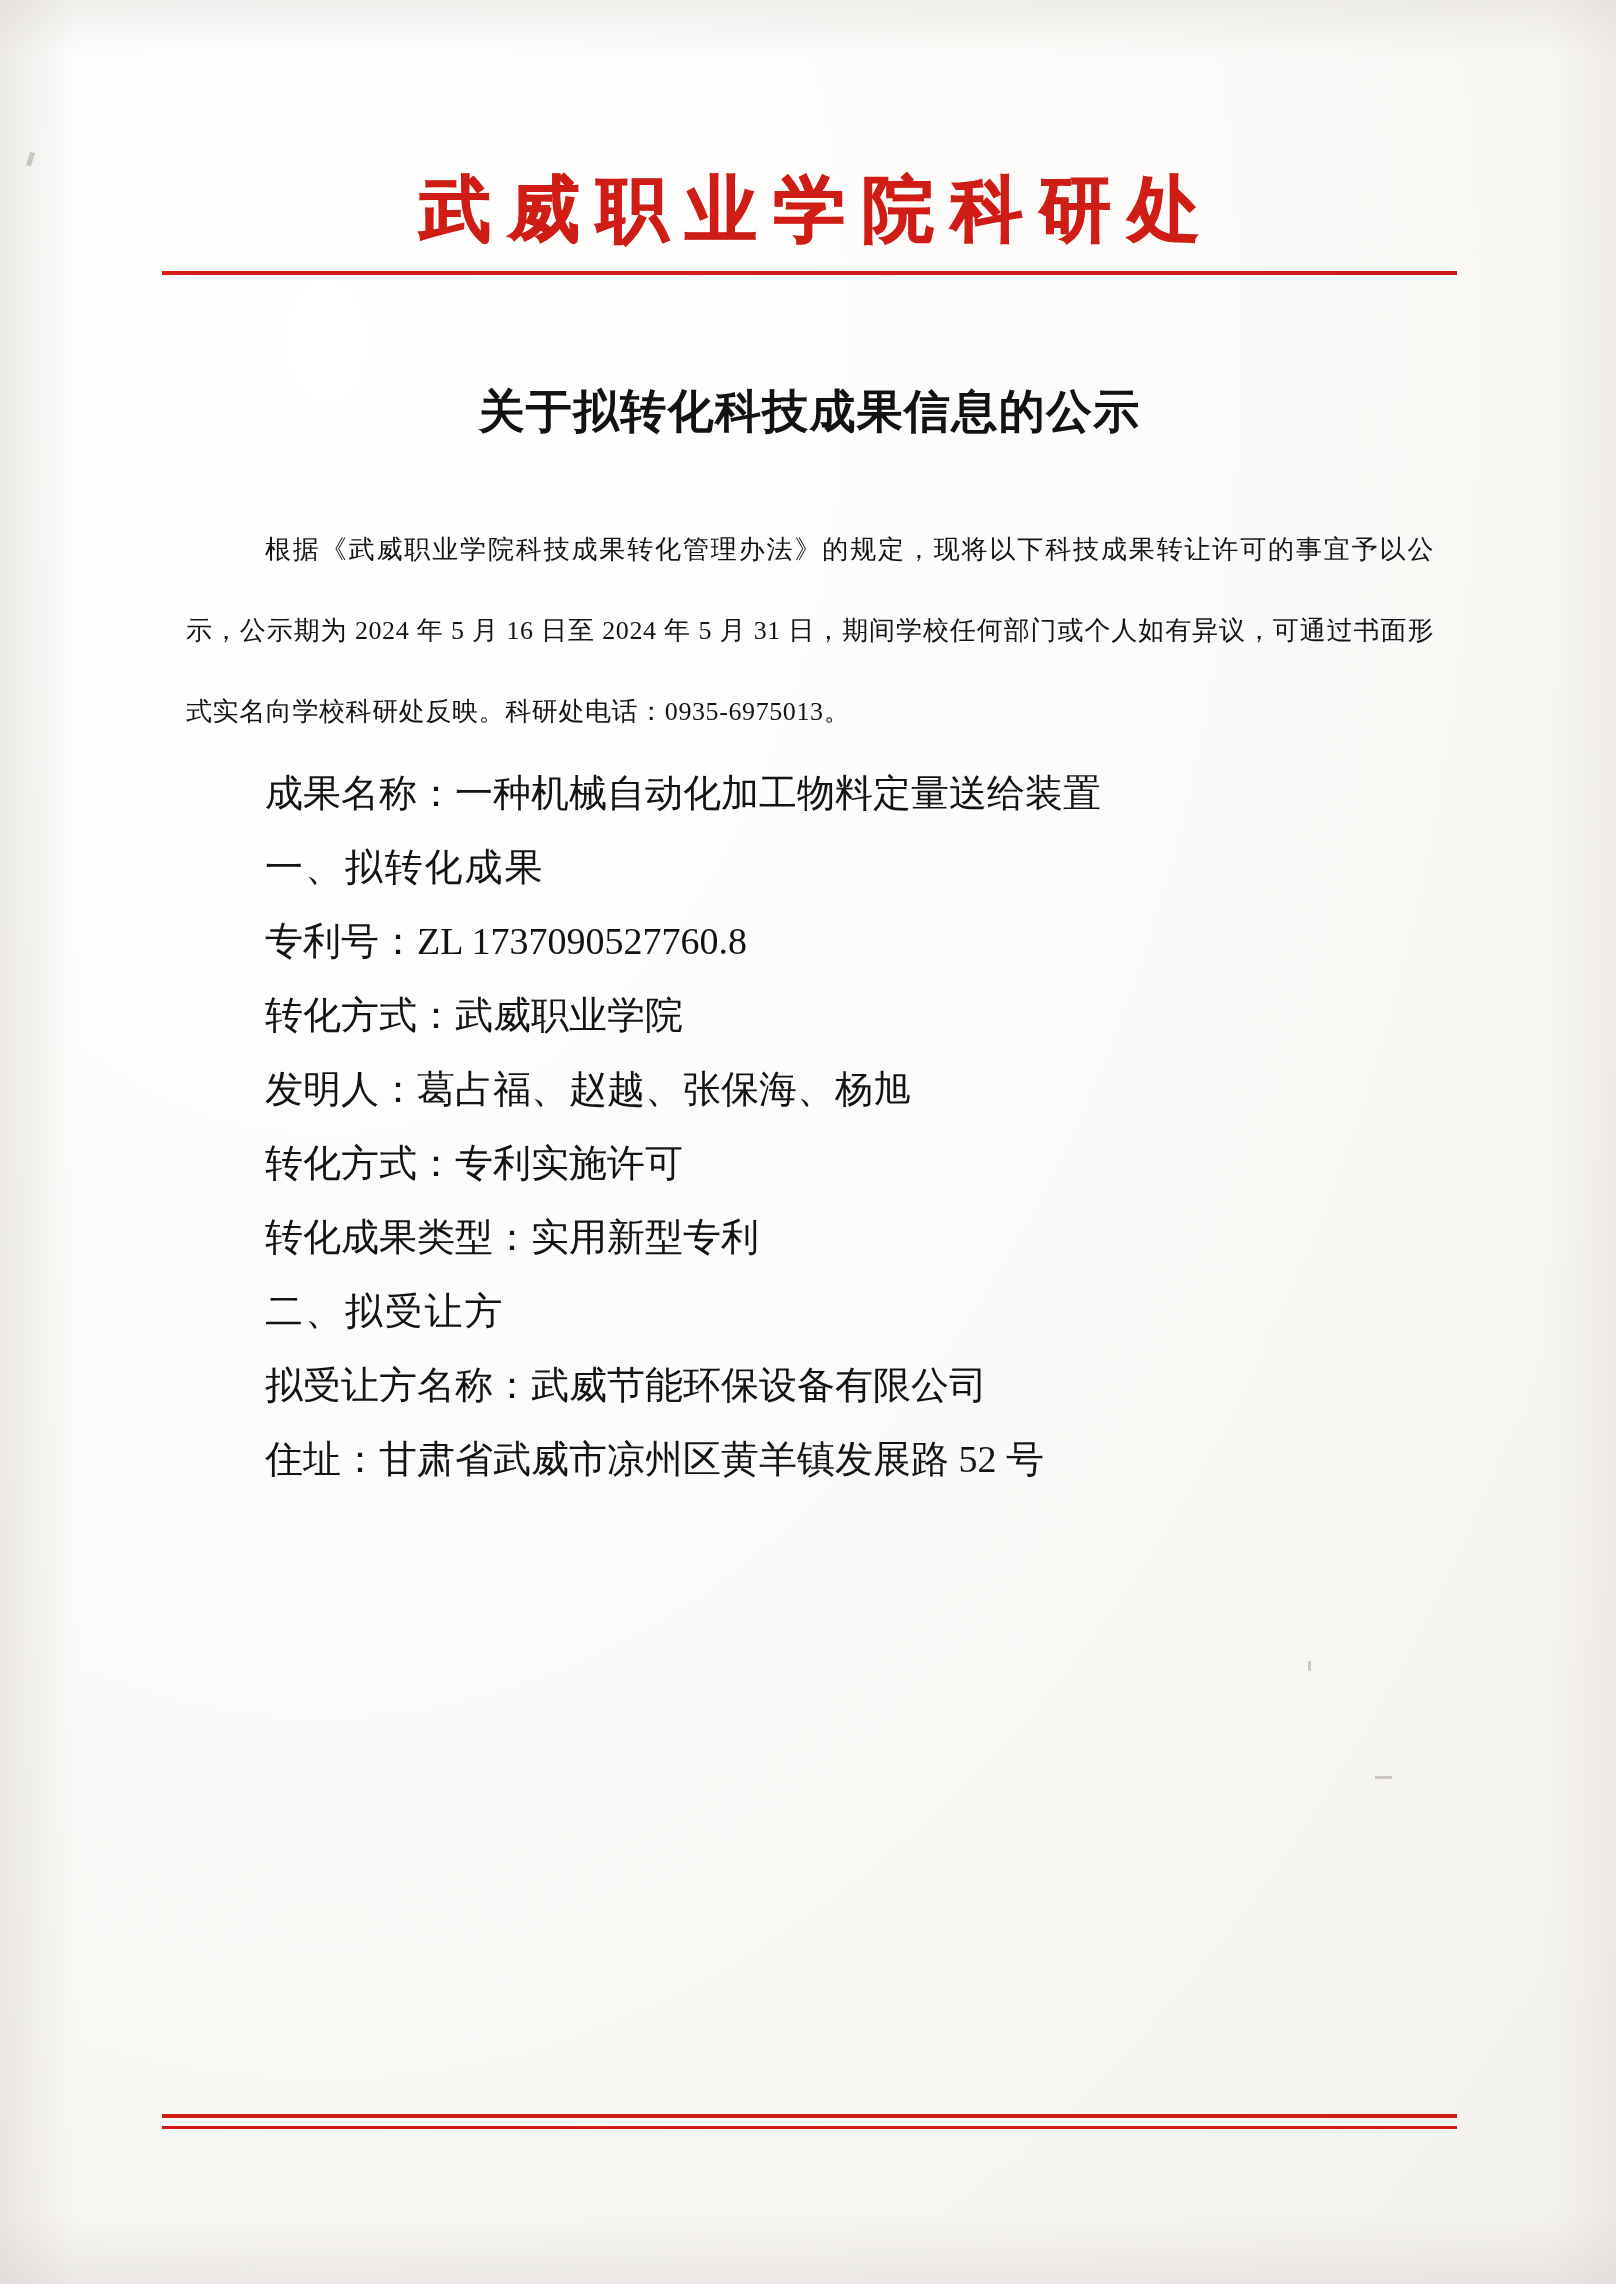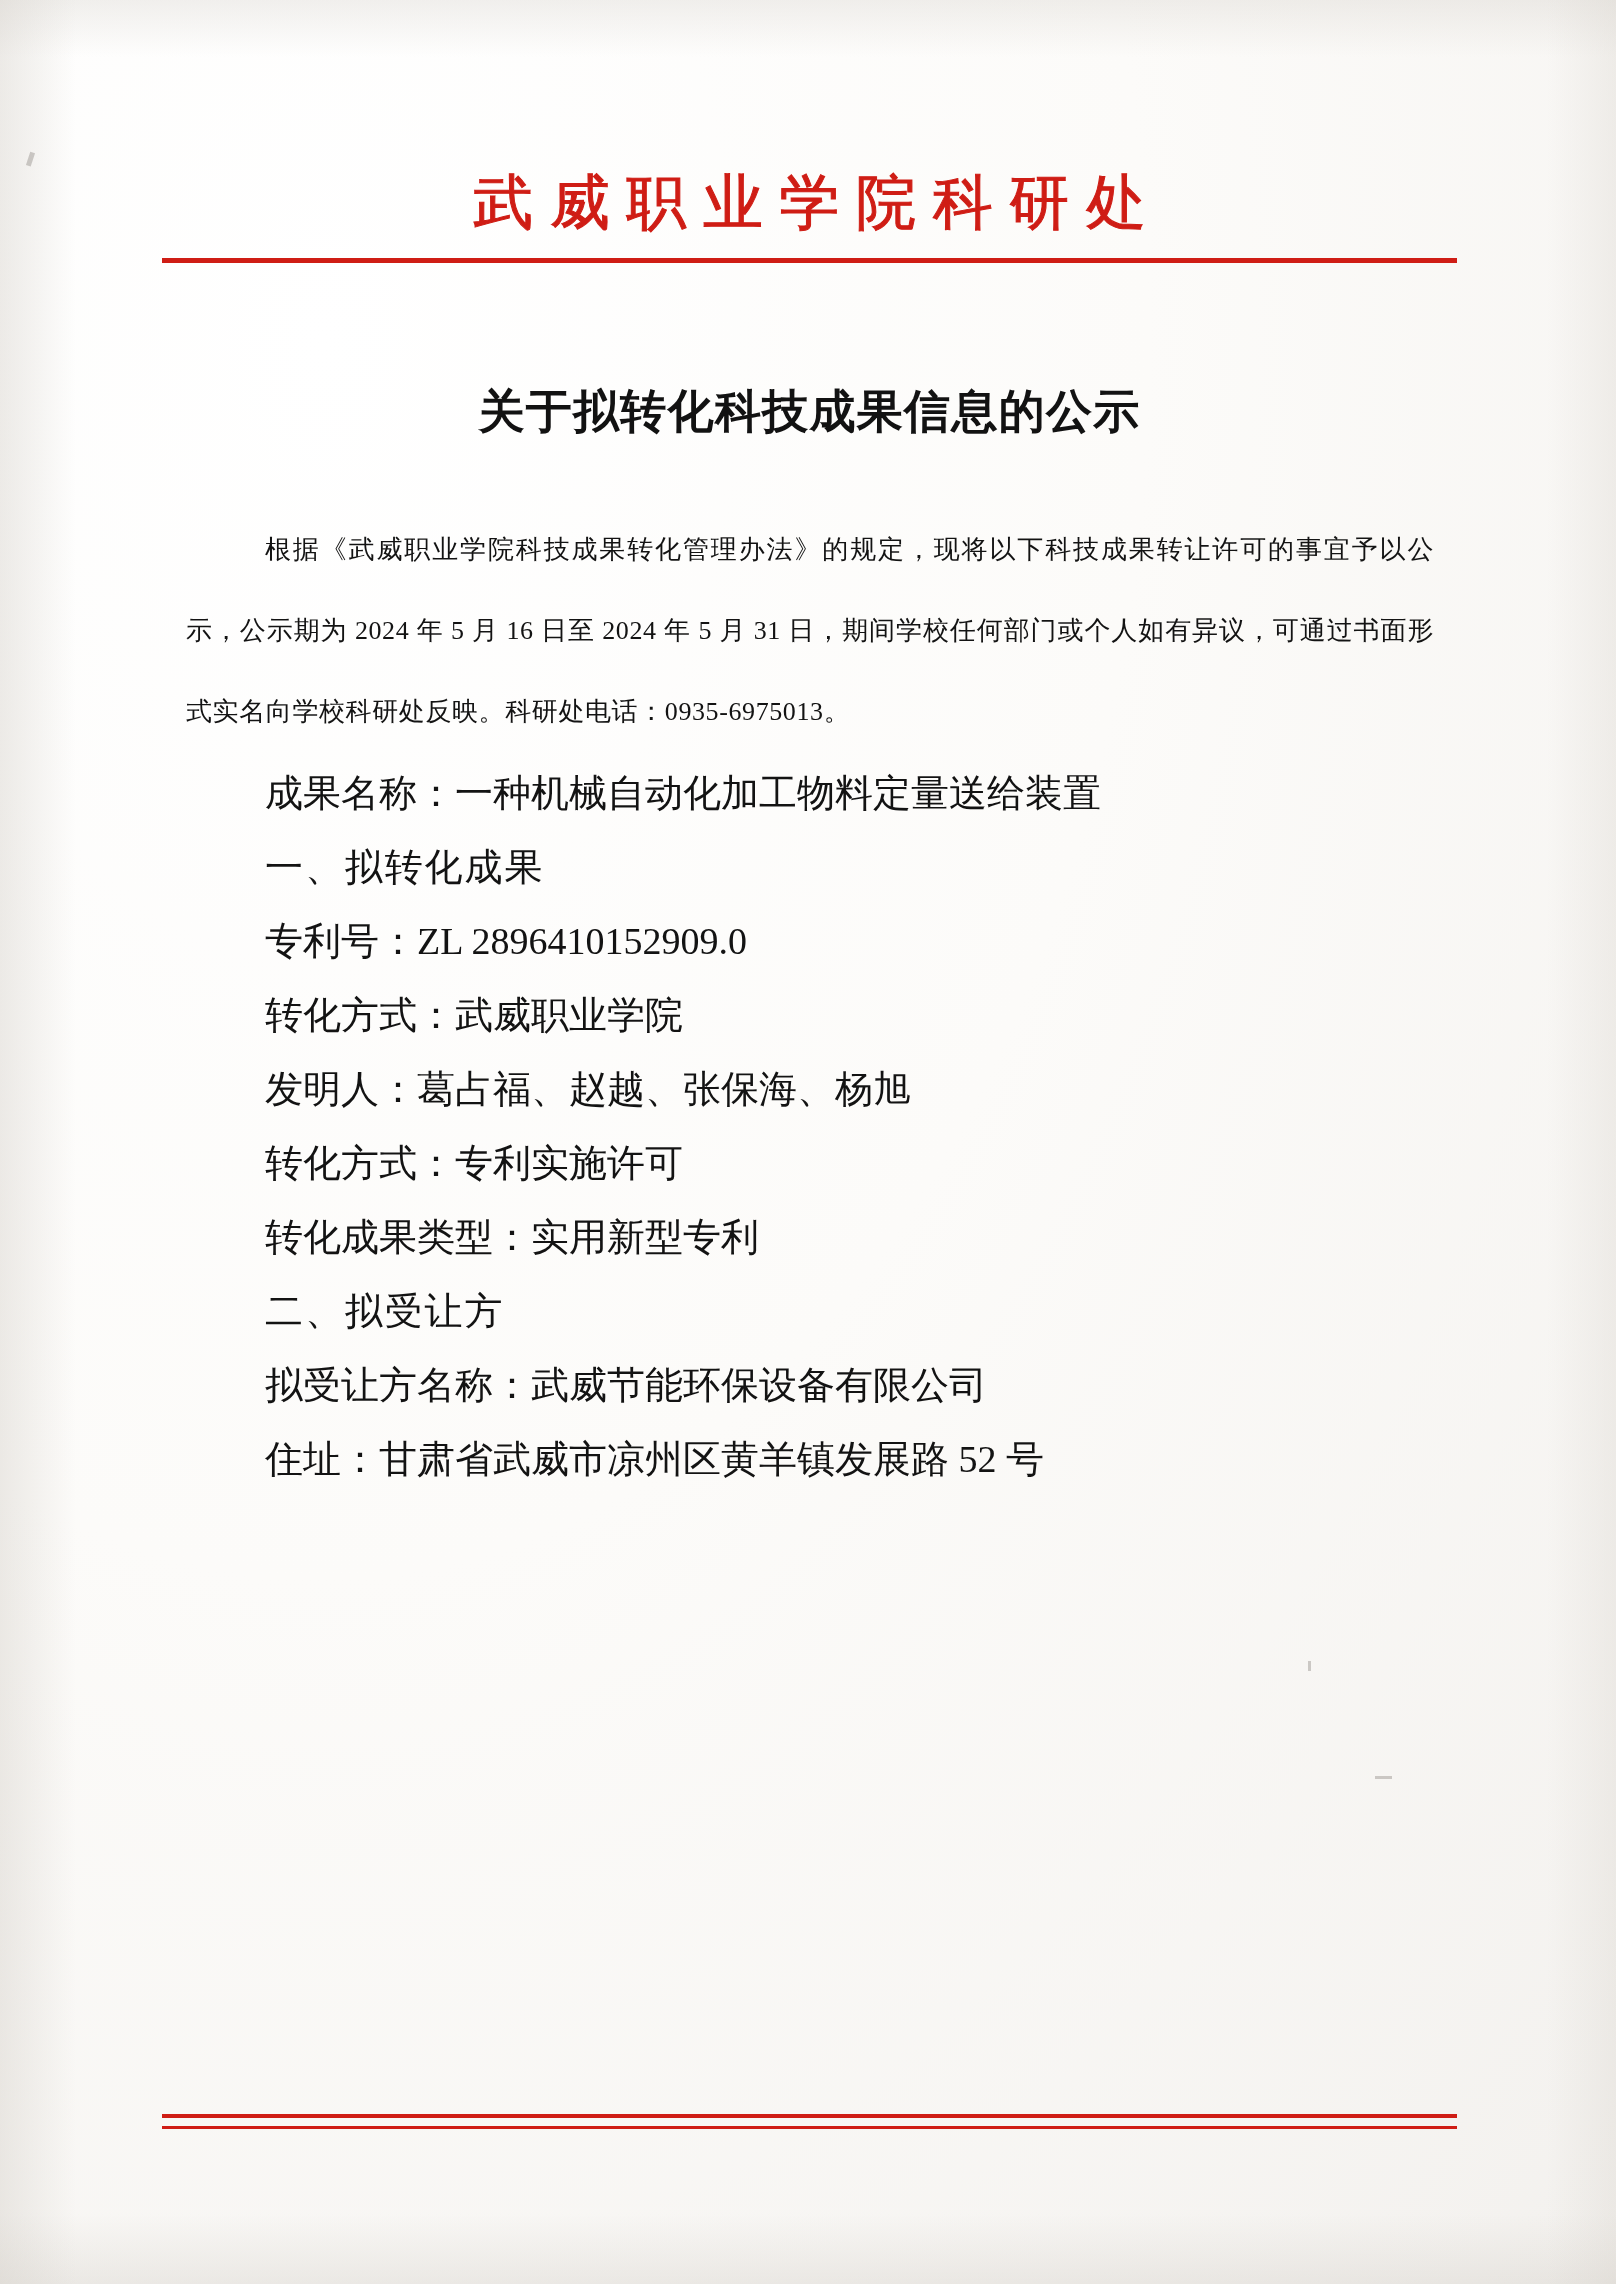--- a/index.html
+++ b/index.html
@@ -49,22 +49,22 @@
   
   .letterhead {
     position: absolute;
     left: 0;
     top: 76px;
     width: 100%;
     text-align: center;
   }
   .letterhead-title {
     font-family: "DejaVu Serif", "Liberation Serif", serif;
-    font-weight: normal;
-    font-size: 60px;
+    font-weight: bold;
+    font-size: 72px;
     letter-spacing: 16.6px;
     color: #cf1d15;
     line-height: 1.05;
     text-indent: 16.6px;
     white-space: nowrap;
     text-align: center;
     -webkit-text-stroke: 1px #cf1d15;
   }
   .letterhead-rule {
     margin-top: 24px;
@@ -164,21 +164,21 @@
 
     <div class="doc-title">关于拟转化科技成果信息的公示</div>
 
     <div class="body-block">
 
       <p class="para indent">根据《武威职业学院科技成果转化管理办法》的规定，现将以下科技成果转让许可的事宜予以公示，公示期为 2024 年 5 月 16 日至 2024 年 5 月 31 日，期间学校任何部门或个人如有异议，可通过书面形式实名向学校科研处反映。科研处电话：0935-6975013。</p>
 
       <p class="list-line">成果名称：一种机械自动化加工物料定量送给装置</p>
 
       <p class="list-line section">一、拟转化成果</p>
-      <p class="list-line">专利号：ZL 2896410152909.0</p>
+      <p class="list-line">专利号：ZL 1737090527760.8</p>
       <p class="list-line">转化方式：武威职业学院</p>
       <p class="list-line">发明人：葛占福、赵越、张保海、杨旭</p>
       <p class="list-line">转化方式：专利实施许可</p>
       <p class="list-line">转化成果类型：实用新型专利</p>
 
       <p class="list-line section">二、拟受让方</p>
 
       <p class="list-line">拟受让方名称：武威节能环保设备有限公司</p>
       <p class="list-line">住址：甘肃省武威市凉州区黄羊镇发展路 52 号</p>
     </div>

